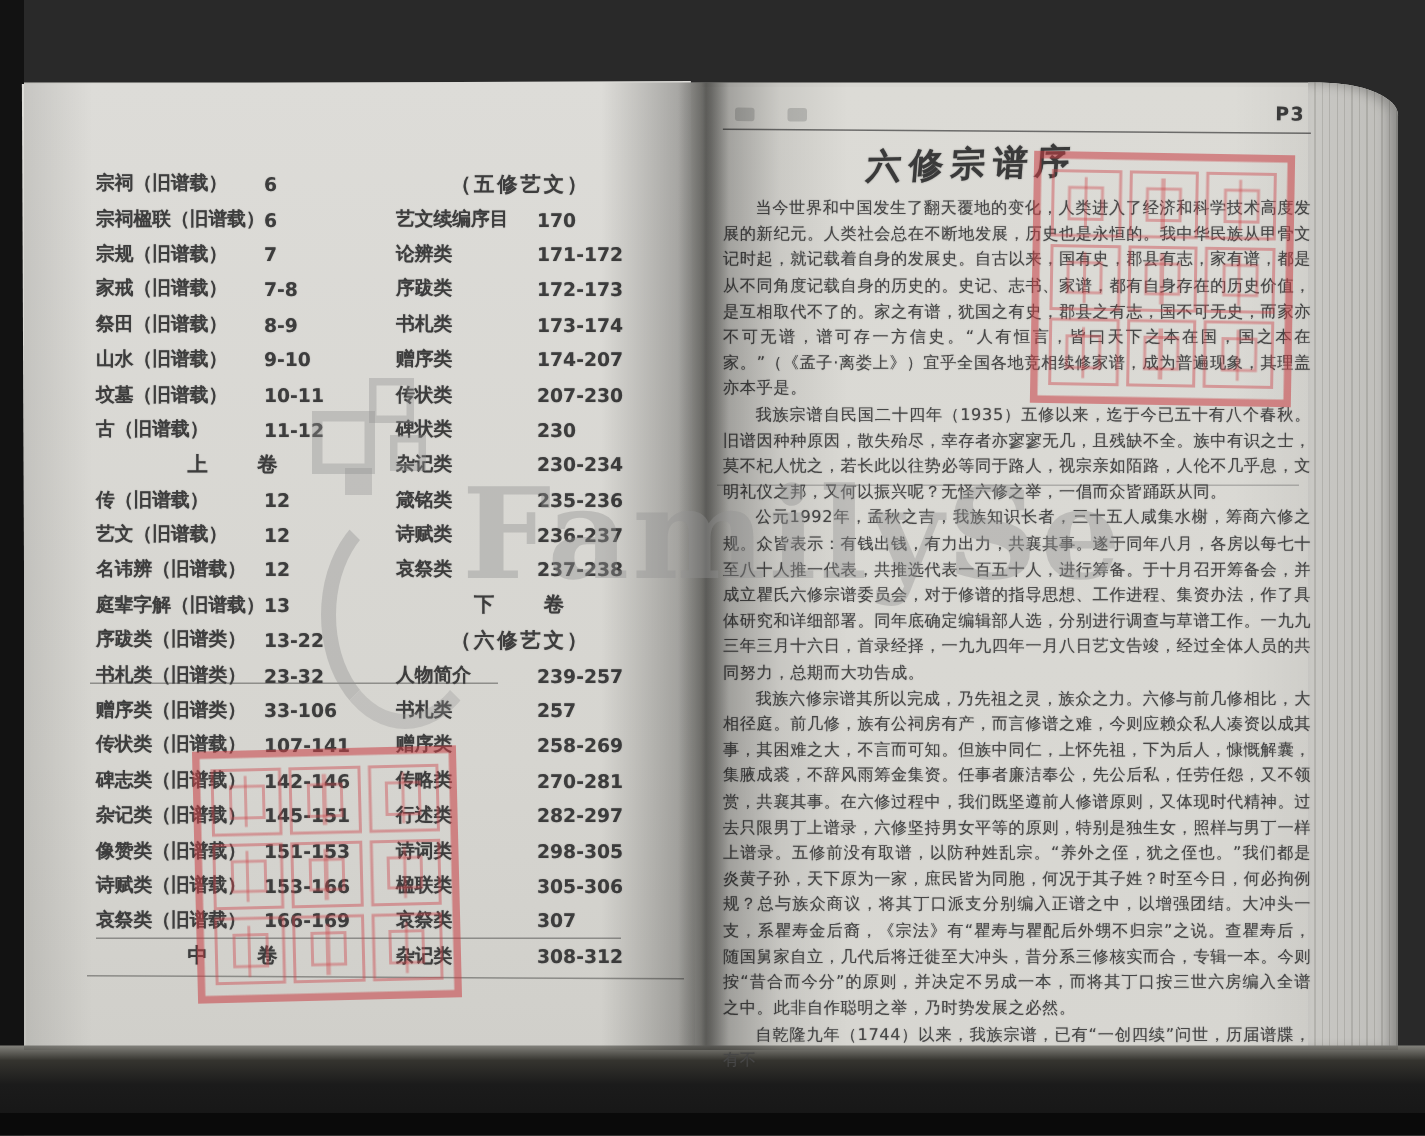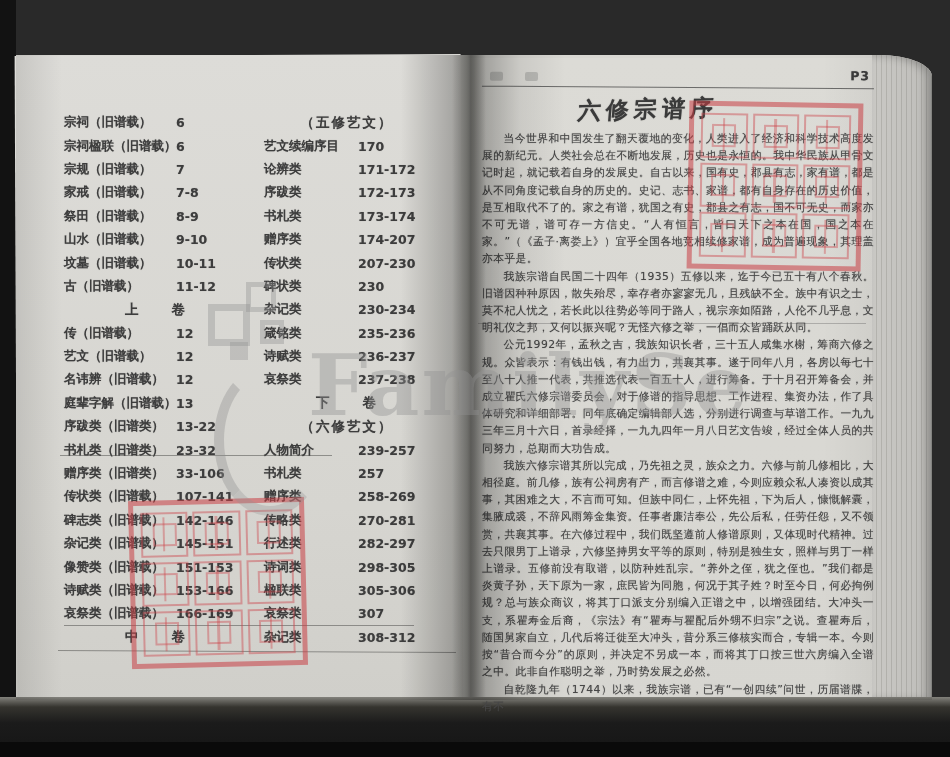--- a/index.html
+++ b/index.html
@@ -59,21 +59,21 @@
         display:grid;grid-template-columns:repeat(3,1fr);grid-template-rows:repeat(3,1fr);
         gap:5px;padding:7px;filter:blur(.5px);}
   .seal i{display:block;position:relative;border:2.5px solid rgba(205,72,78,.45);}
   .seal i::before{content:"";position:absolute;inset:22%;border:2.5px solid rgba(205,72,78,.42);}
   .seal i::after{content:"";position:absolute;left:46%;top:8%;bottom:8%;width:2.5px;
         background:rgba(205,72,78,.40);}
   .seal.left-page{left:114px;top:444px;width:152px;height:144px;transform:rotate(-1.4deg);}
   .seal.right-page{left:672px;top:47px;width:150px;height:144px;transform:rotate(1deg);}
 
   
-  .watermark{position:absolute;left:198px;top:276px;z-index:6;pointer-events:none;
+  .watermark{position:absolute;left:198px;top:246px;z-index:6;pointer-events:none;
         color:rgba(145,145,145,.40);display:flex;align-items:flex-start;text-align:right;}
   .wm-logo{position:relative;width:110px;height:200px;}
   .wm-logo .sq{position:absolute;border:7px solid rgba(145,145,145,.38);}
   .wm-logo .sq.a{left:10px;top:28px;width:28px;height:28px;}
   .wm-logo .sq.b{left:48px;top:6px;width:20px;height:20px;border-width:5px;}
   .wm-logo .sq.c{left:32px;top:66px;width:18px;height:18px;background:rgba(145,145,145,.34);border:none;}
   .wm-logo .sq.d{left:62px;top:44px;width:14px;height:14px;border-width:5px;}
   .wm-logo .curve{position:absolute;left:16px;top:88px;width:92px;height:132px;
         border:10px solid transparent;border-left-color:rgba(145,145,145,.38);
         border-bottom-color:rgba(145,145,145,.30);border-radius:50%;}

